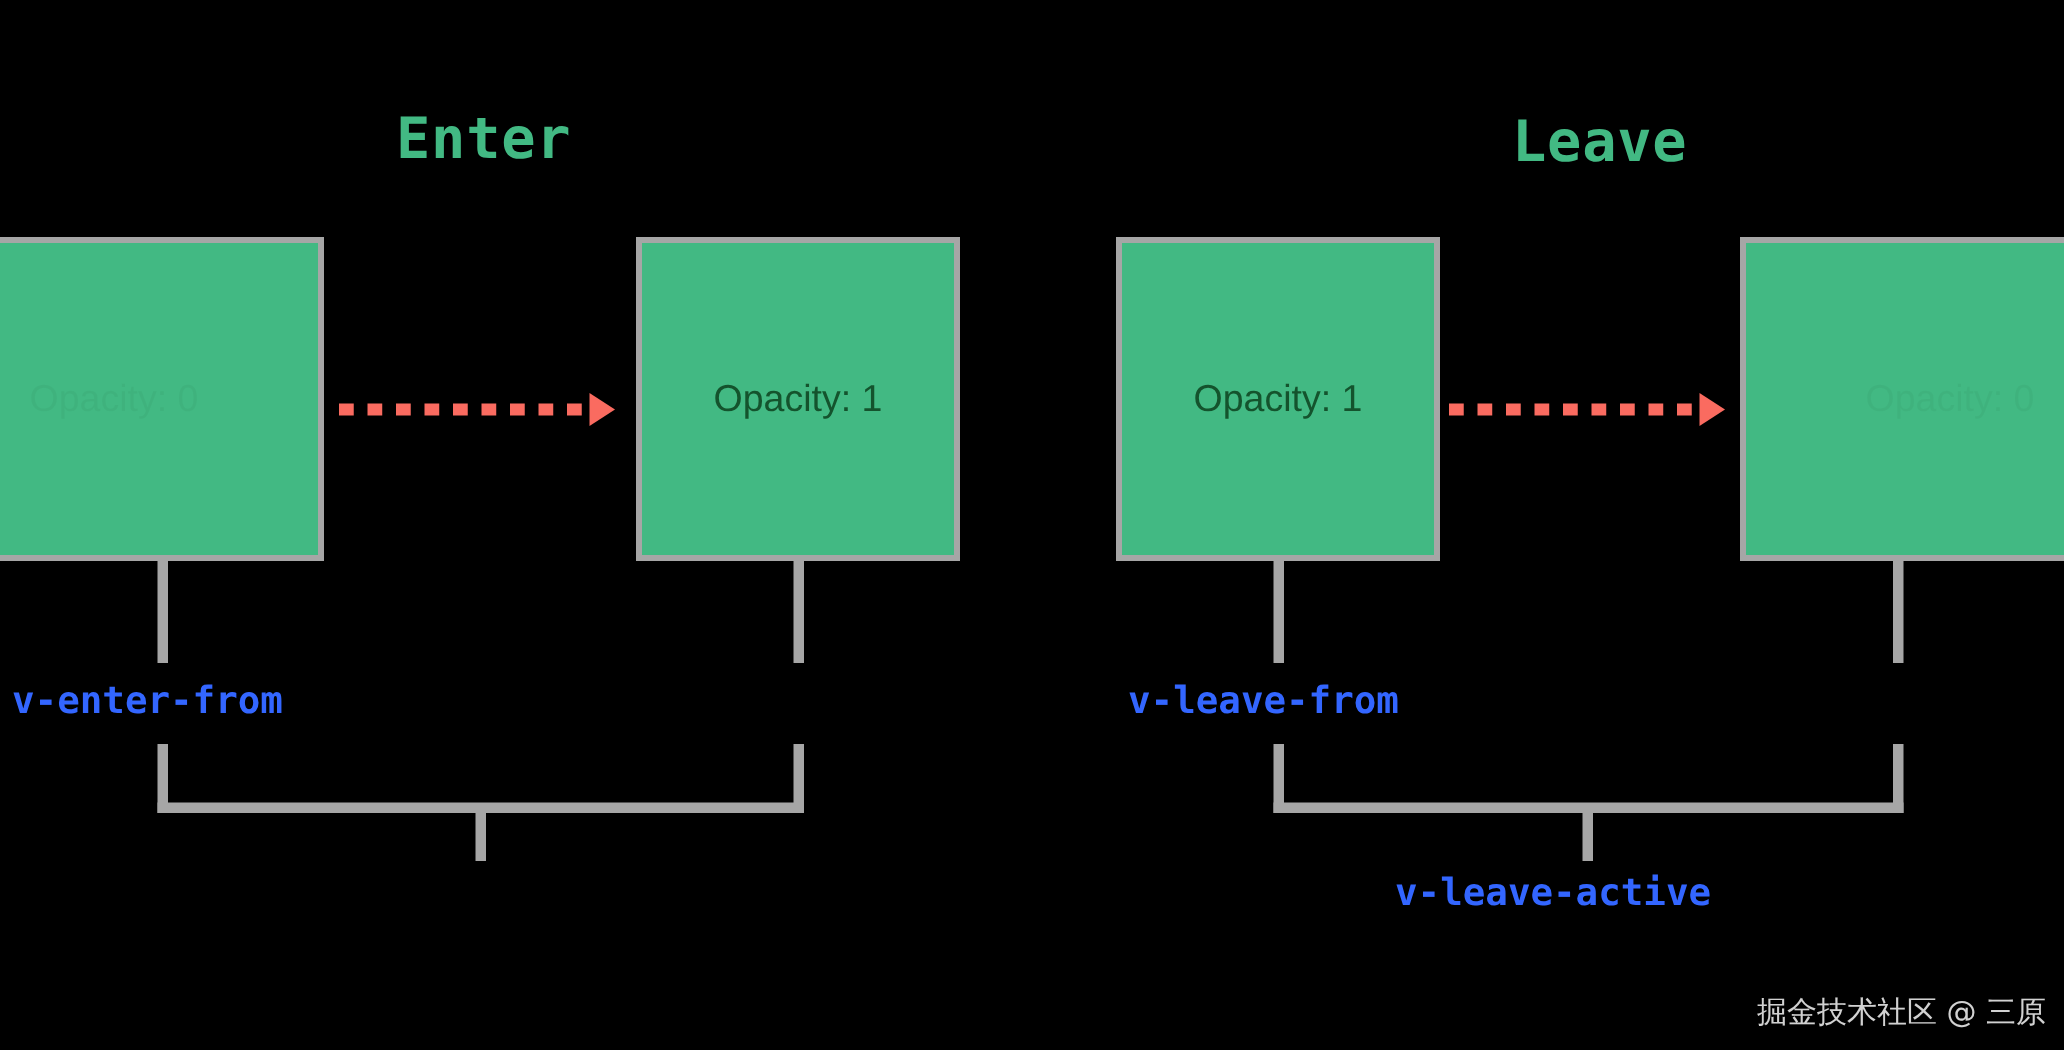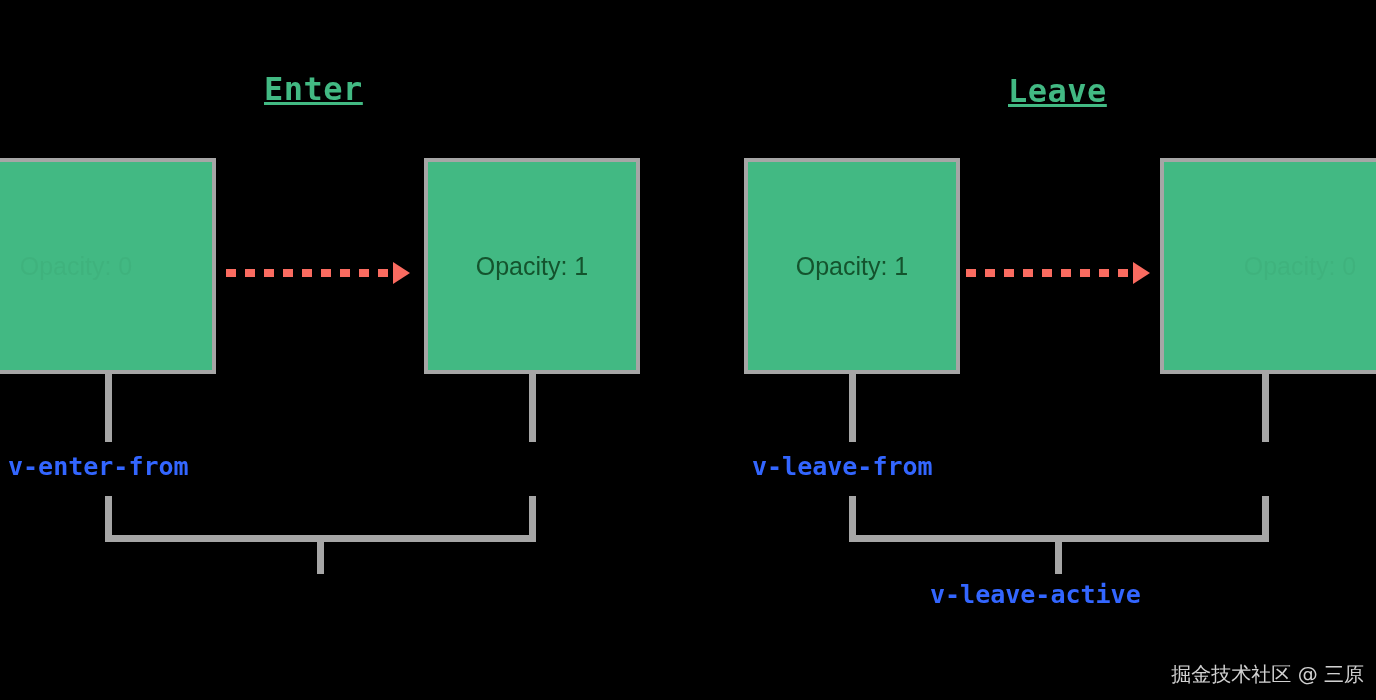--- a/index.html
+++ b/index.html
@@ -14,25 +14,24 @@
     background: #000000;
     overflow: hidden;
     font-family: "Liberation Sans", sans-serif;
   }
 
   
   .section-title {
     position: absolute;
     font-family: "DejaVu Sans Mono", monospace;
     font-weight: bold;
-    font-size: 32px;
+    font-size: 38px;
     letter-spacing: 0.5px;
     color: #42b983;
     white-space: nowrap;
-    text-decoration: underline;
   }
   #title-enter { left: 264px; top: 70px; }
   #title-leave { left: 1008px; top: 72px; text-align: right; }
 
   
   .tbox {
     position: absolute;
     top: 158px;
     width: 216px;
     height: 216px;

